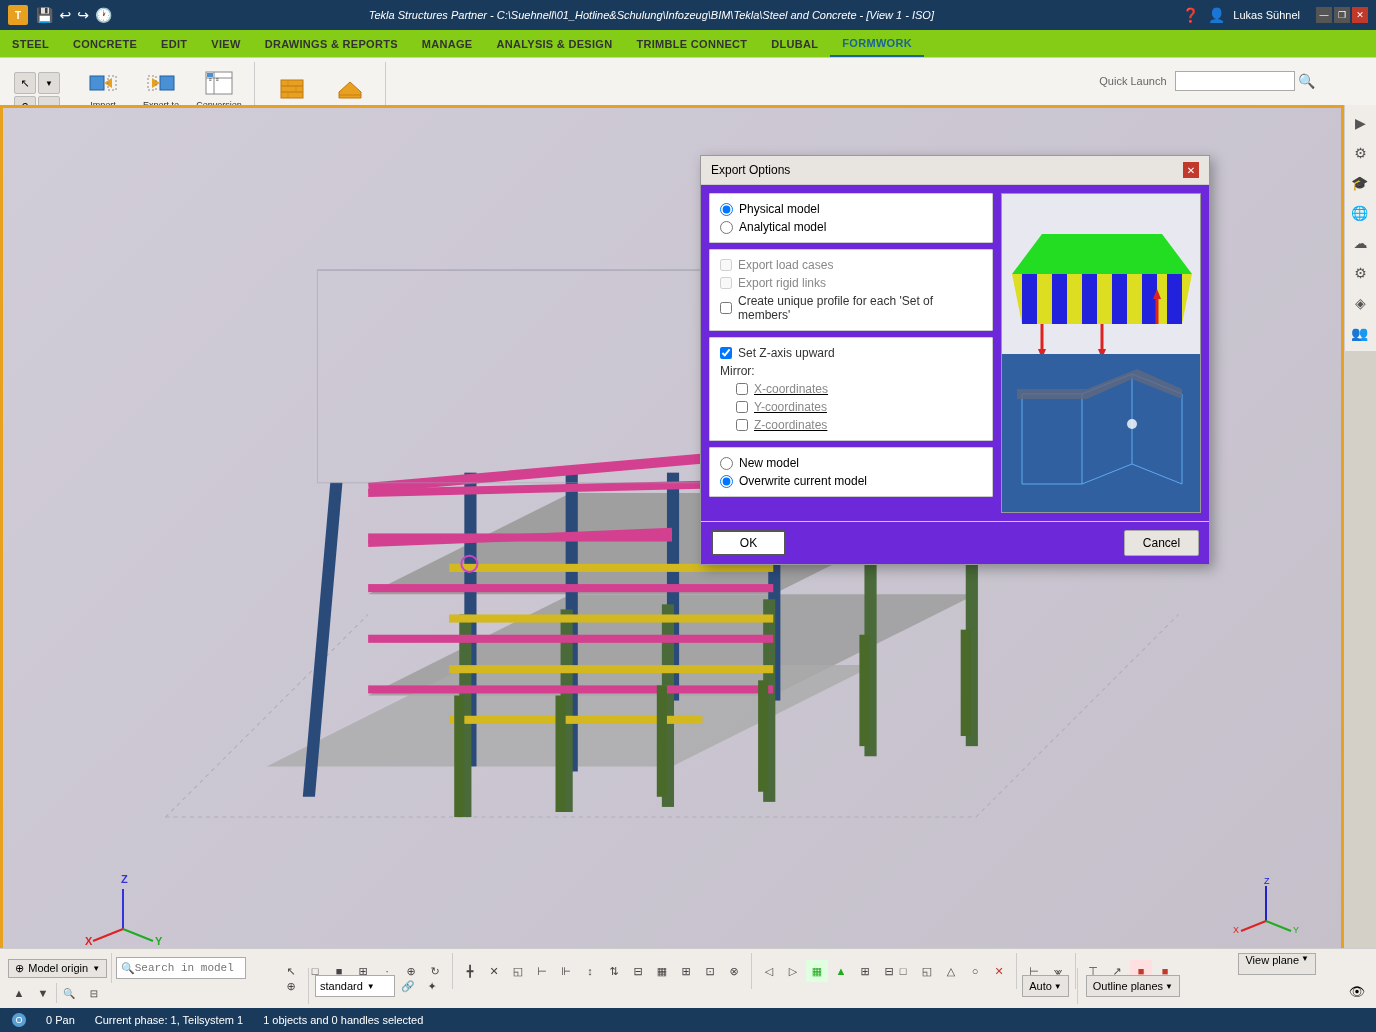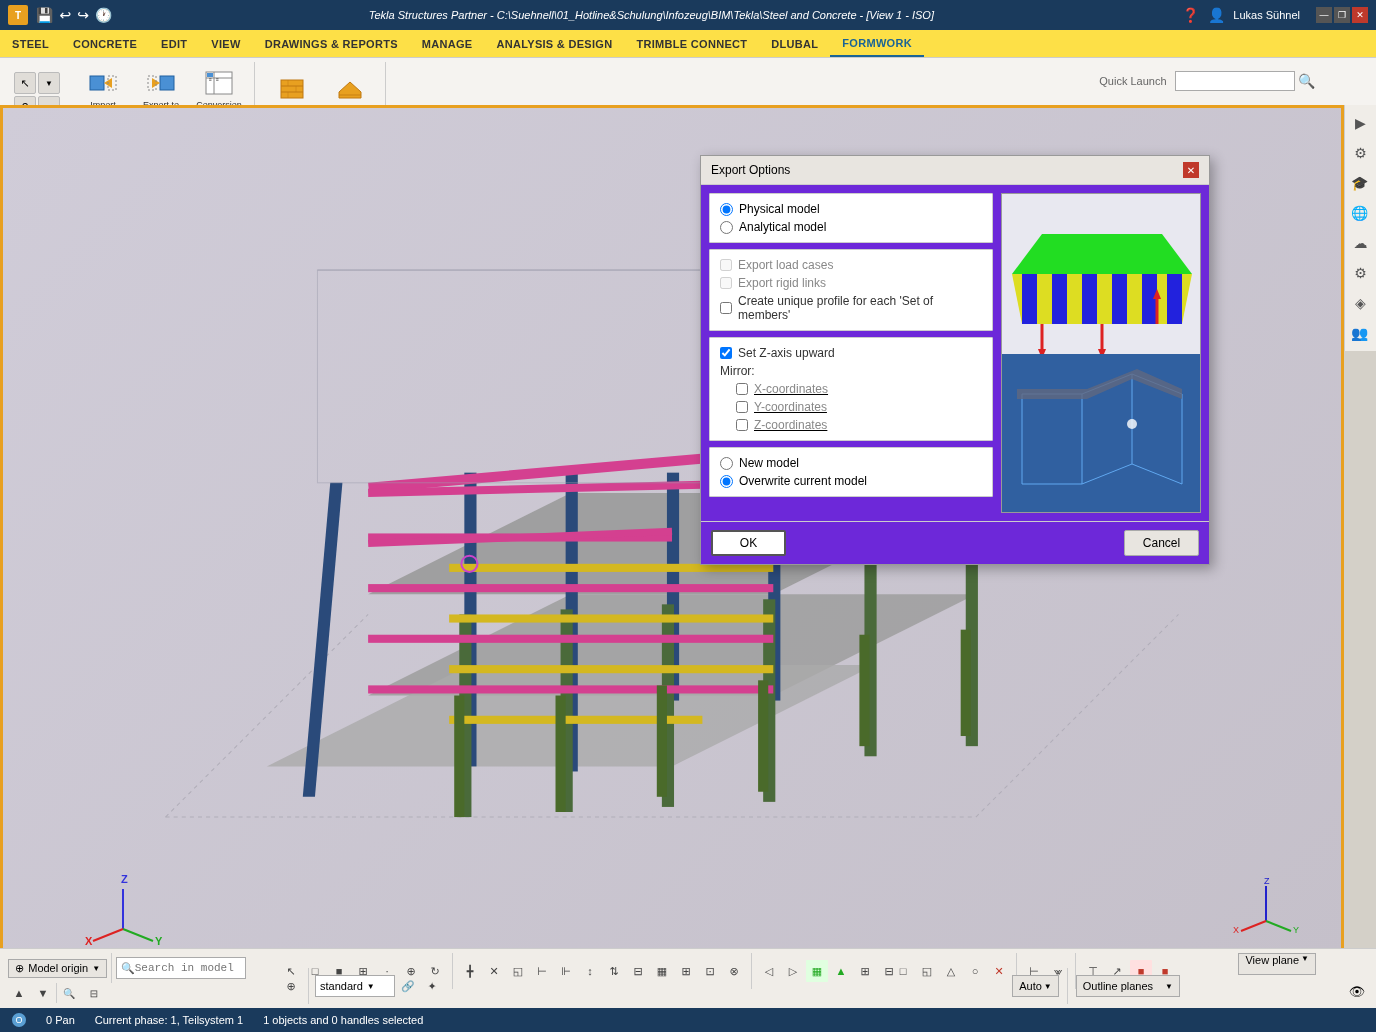--- a/index.html
+++ b/index.html
@@ -46,21 +46,21 @@
       height: 20px;
       width: 120px;
       font-size: 11px;
       padding: 0 4px;
       color: #666;
     }
 
     
     #menubar {
       height: 28px;
-      background: #fde047;
+      background: #84cc16;
       display: flex;
       align-items: stretch;
       border-bottom: 1px solid #ccc;
     }
     #menubar .menu-item {
       padding: 0 12px;
       display: flex;
       align-items: center;
       font-size: 11px;
       font-weight: 600;
@@ -366,21 +366,21 @@
     .auto-select {
       display: flex; align-items: center; gap: 2px;
       border: 1px solid #aaa;
       background: #e8e5e0;
       height: 22px;
       padding: 0 6px;
       font-size: 11px;
       cursor: pointer;
     }
     .outline-planes {
-      display: flex; align-items: center; gap: 12px;
+      display: flex; align-items: center; gap: 2px;
       border: 1px solid #aaa;
       background: #e8e5e0;
       height: 22px;
       padding: 0 6px;
       font-size: 11px;
       cursor: pointer;
     }
 
     
     .eye-icon-btn {

